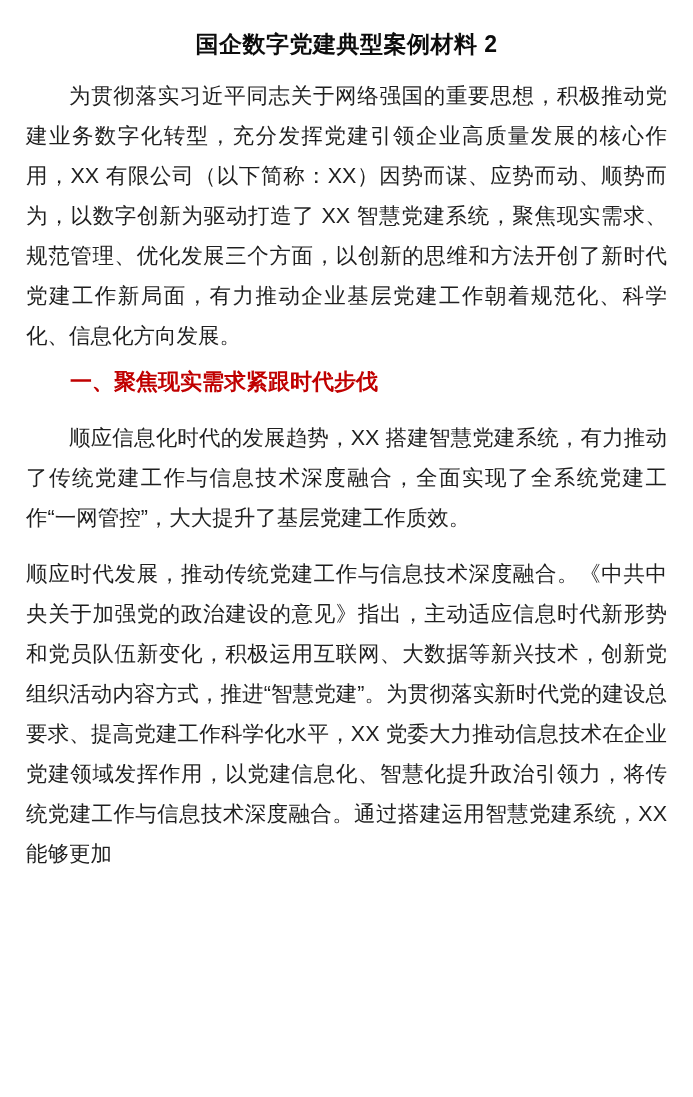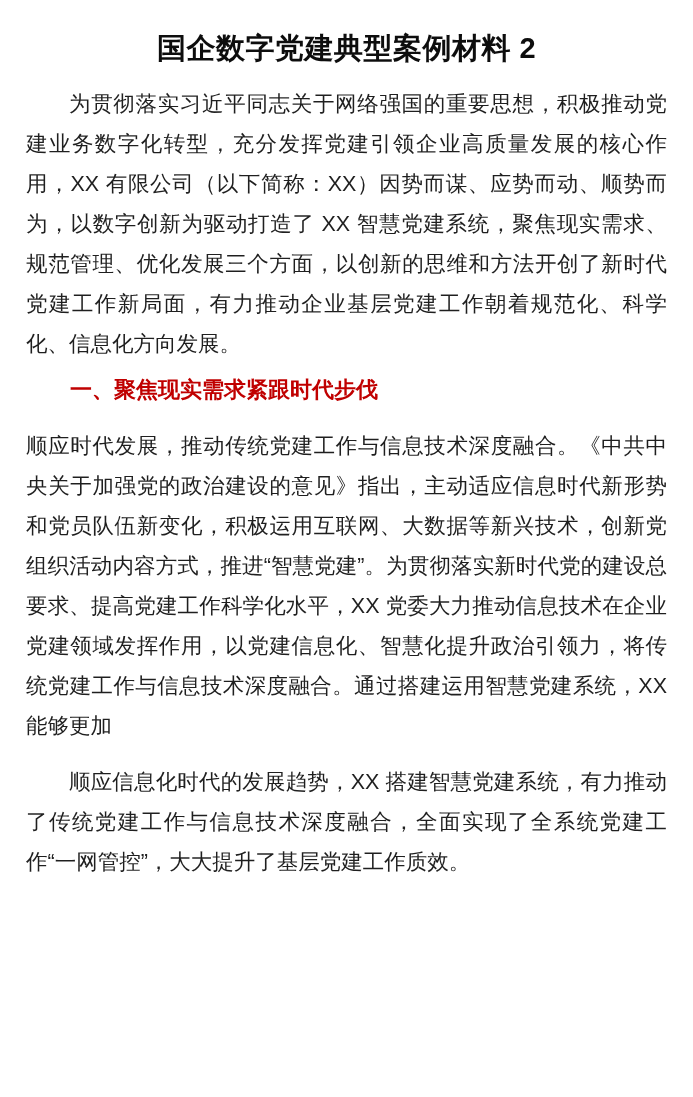--- a/index.html
+++ b/index.html
@@ -16,21 +16,21 @@
   }
   .page {
     width: 693px;
     height: 1097px;
     box-sizing: border-box;
     padding: 22px 26px 0 26px;
     background: #ffffff;
   }
   .doc-title {
     text-align: center;
-    font-size: 29px;
+    font-size: 23px;
     font-weight: bold;
     letter-spacing: 0.5px;
     color: #0d0d0d;
     margin: 8px 0 14px 0;
     line-height: 1.3;
   }
   .para {
     font-size: 21.5px;
     line-height: 40px;
     text-align: justify;
@@ -55,17 +55,17 @@
 <body>
 
 <div class="page">
 
   <h1 class="doc-title">国企数字党建典型案例材料 2</h1>
 
   <p class="para">为贯彻落实习近平同志关于网络强国的重要思想，积极推动党建业务数字化转型，充分发挥党建引领企业高质量发展的核心作用，XX 有限公司（以下简称：XX）因势而谋、应势而动、顺势而为，以数字创新为驱动打造了 XX 智慧党建系统，聚焦现实需求、规范管理、优化发展三个方面，以创新的思维和方法开创了新时代党建工作新局面，有力推动企业基层党建工作朝着规范化、科学化、信息化方向发展。</p>
 
   <h2 class="section-heading">一、聚焦现实需求紧跟时代步伐</h2>
 
+  <p class="para">顺应信息化时代的发展趋势，XX 搭建智慧党建系统，有力推动了传统党建工作与信息技术深度融合，全面实现了全系统党建工作“一网管控”，大大提升了基层党建工作质效。</p>
+
   <p class="para no-indent">顺应时代发展，推动传统党建工作与信息技术深度融合。《中共中央关于加强党的政治建设的意见》指出，主动适应信息时代新形势和党员队伍新变化，积极运用互联网、大数据等新兴技术，创新党组织活动内容方式，推进“智慧党建”。为贯彻落实新时代党的建设总要求、提高党建工作科学化水平，XX 党委大力推动信息技术在企业党建领域发挥作用，以党建信息化、智慧化提升政治引领力，将传统党建工作与信息技术深度融合。通过搭建运用智慧党建系统，XX 能够更加</p>
-
-  <p class="para">顺应信息化时代的发展趋势，XX 搭建智慧党建系统，有力推动了传统党建工作与信息技术深度融合，全面实现了全系统党建工作“一网管控”，大大提升了基层党建工作质效。</p>
 
 </div>
 
 </body></html>

